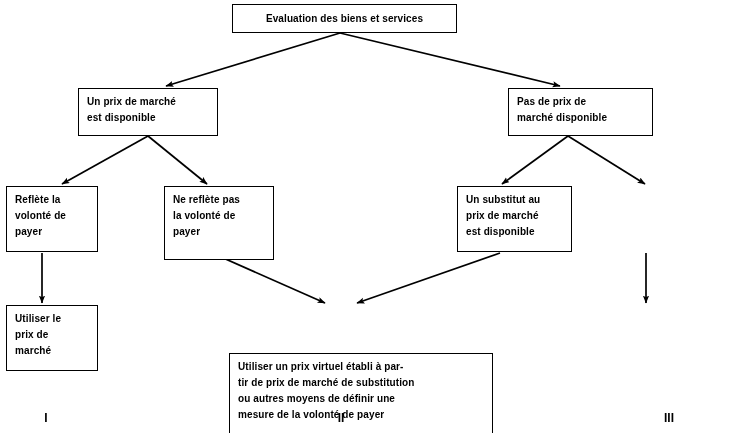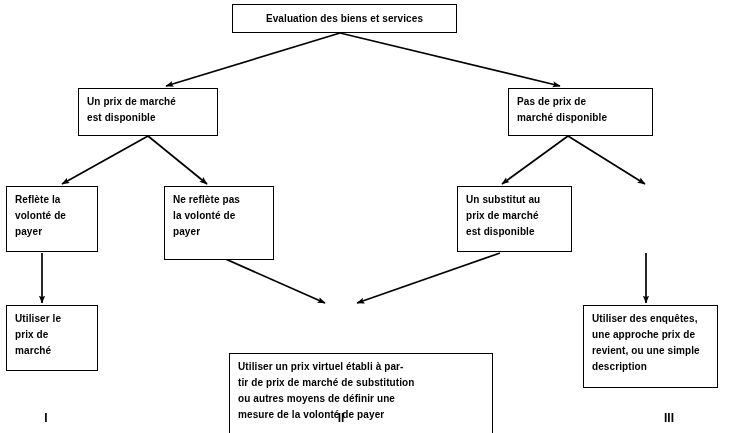--- a/index.html
+++ b/index.html
@@ -101,24 +101,20 @@
 
   <div class="node" style="left:6px; top:305px; width:92px; height:66px;">Utiliser le
 prix de
 marché</div>
 
   <div class="node" style="left:229px; top:305px; width:264px; height:83px;margin-top:48px;">Utiliser un prix virtuel établi à par-
 tir de prix de marché de substitution
 ou autres moyens de définir une
 mesure de la volonté de payer</div>
 
-  <div class="node" style="left:583px; top:305px; width:135px; height:83px;">Utiliser des enquêtes,
-une approche prix de
-revient, ou une simple
-description</div>
 
   <div class="numeral" style="left:28px; top:411px; width:36px;">I</div>
 
   <div class="numeral" style="left:323px; top:411px; width:36px;">II</div>
 
   <div class="numeral" style="left:651px; top:411px; width:36px;">III</div>
 
 </div>
 
 </body></html>

